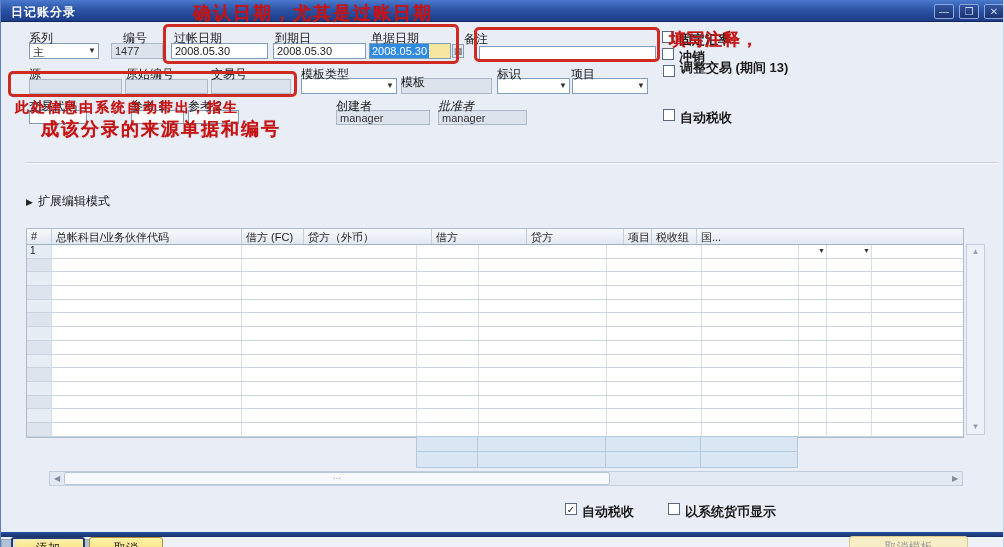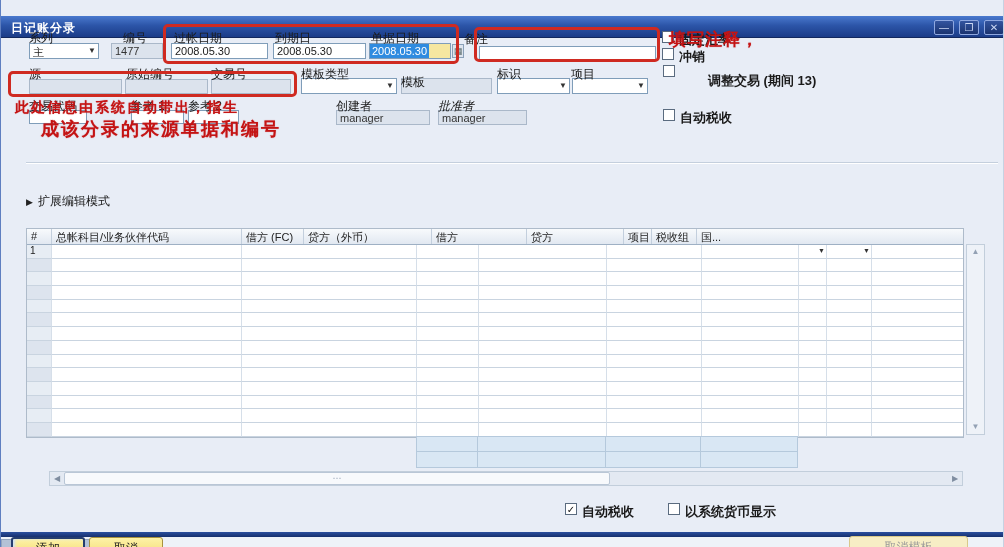--- a/index.html
+++ b/index.html
@@ -2,21 +2,21 @@
 <html><head>
 <meta charset="utf-8">
 <style>
   * { margin:0; padding:0; box-sizing:border-box; }
   html,body { width:1004px; height:547px; }
   body { font-family:"Liberation Sans","DejaVu Sans",sans-serif; font-size:12px; color:#1a1a1a; }
   #win { position:relative; width:1004px; height:547px; background:#e8edf6; overflow:hidden;
          border-left:1px solid #5f7fc0; border-right:1px solid #c7d2e2; }
 
   
-  .titlebar { position:absolute; left:0; top:16px; width:1004px; height:22px;
+  .titlebar { position:absolute; left:0; top:0; width:1004px; height:22px;
               background:linear-gradient(180deg,#4a79ce 0%,#2c55a8 45%,#1b3c88 100%);
               border-bottom:1px solid #12285e; }
   .title-text { position:absolute; left:10px; top:4px; color:#ffffff; font-weight:bold; font-size:12px; letter-spacing:1px; }
   .winbtn { position:absolute; top:4px; width:20px; height:15px; background:linear-gradient(180deg,#33549f,#1b3470);
             border:1px solid #8fa8e0; border-radius:2px; color:#ccd8f4; font-size:10px; line-height:13px;
             text-align:center; cursor:pointer; }
   .winbtn.min { left:933px; } .winbtn.max { left:958px; } .winbtn.close { left:983px; }
 
   
   .lbl { position:absolute; font-size:12px; color:#1a1a1a; white-space:nowrap; z-index:12; }
@@ -105,20 +105,21 @@
 
 <div id="win">
 
   <div class="titlebar">
     <span class="title-text">日记账分录</span>
     <div class="winbtn min">—</div>
     <div class="winbtn max">❐</div>
     <div class="winbtn close">✕</div>
   </div>
 
+  <div class="redtext" style="left:192px; top:1px; font-size:18px; letter-spacing:2px;">确认日期，尤其是过账日期</div>
 
   <div class="lbl" style="left:28px; top:30px;">系列</div>
   <div class="lbl" style="left:110px; top:30px;margin-left:12px;">编号</div>
   <div class="lbl" style="left:173px; top:30px;">过帐日期</div>
   <div class="lbl" style="left:274px; top:30px;">到期日</div>
   <div class="lbl" style="left:370px; top:30px;">单据日期</div>
   <div class="lbl" style="left:463px; top:31px;">备注</div>
 
   <div class="combo" style="left:28px; top:43px; width:70px; height:16px;">
     <span>主</span>
@@ -135,21 +136,21 @@
 
   <div class="redbox" style="left:162px; top:24px; width:296px; height:40px;"></div>
   <div class="redbox" style="left:473px; top:27px; width:186px; height:35px;"></div>
   <div class="redbox" style="left:7px; top:71px; width:289px; height:26px;"></div>
 
   <div class="cb" style="left:661px; top:31px;"></div>
   <div class="cblbl" style="left:678px; top:31px;">固定汇率</div>
   <div class="cb" style="left:661px; top:48px;"></div>
   <div class="cblbl" style="left:678px; top:48px;">冲销</div>
   <div class="cb" style="left:662px; top:65px;"></div>
-  <div class="cblbl" style="left:679px; top:72px;margin-left:28px;">调整交易 (期间 13)</div>
+  <div class="cblbl" style="left:679px; top:59px;">调整交易 (期间 13)</div>
   <div class="redtext" style="left:668px; top:28px; font-size:17px; letter-spacing:1px;">填写注释，</div>
 
   <div class="lbl" style="left:28px; top:66px;">源</div>
   <div class="lbl" style="left:125px; top:66px;">原始编号</div>
   <div class="lbl" style="left:210px; top:66px;">交易号</div>
   <div class="lbl" style="left:300px; top:66px;">模板类型</div>
   <div class="lbl" style="left:400px; top:66px;margin-top:8px;">模板</div>
   <div class="lbl" style="left:496px; top:66px;">标识</div>
   <div class="lbl" style="left:570px; top:66px;">项目</div>
 

